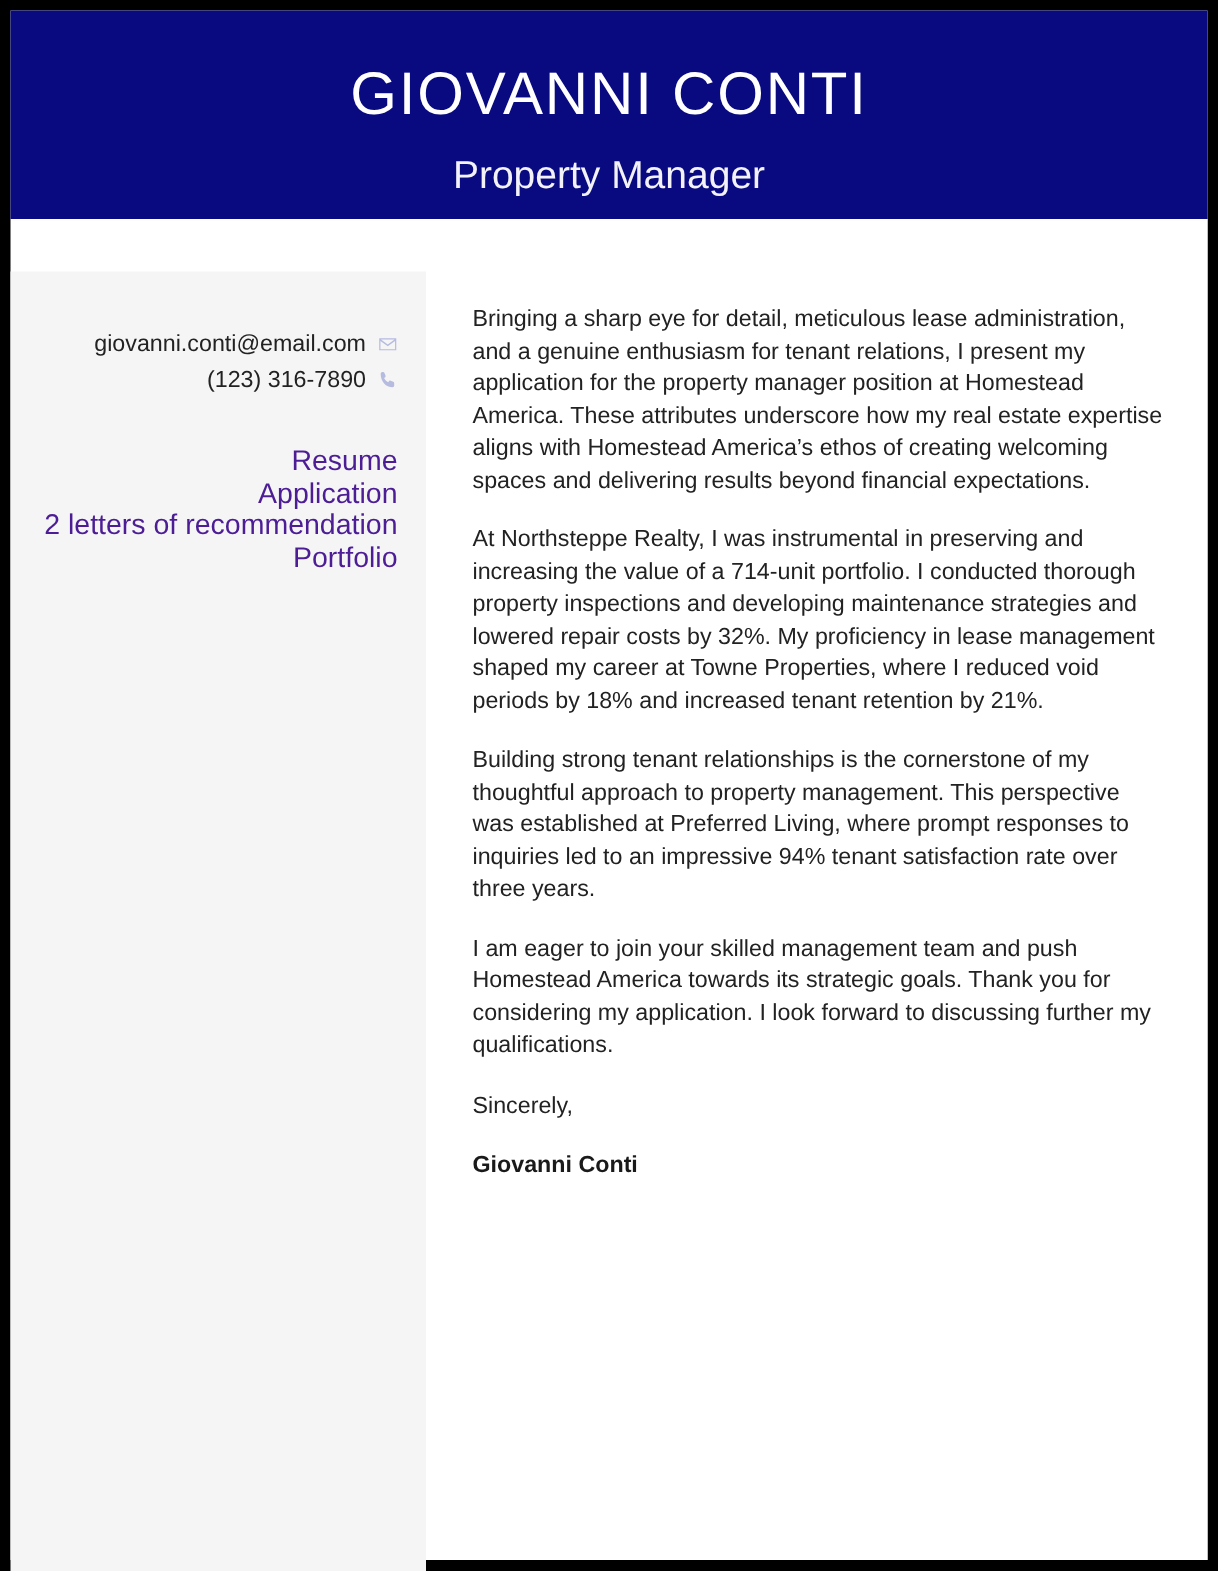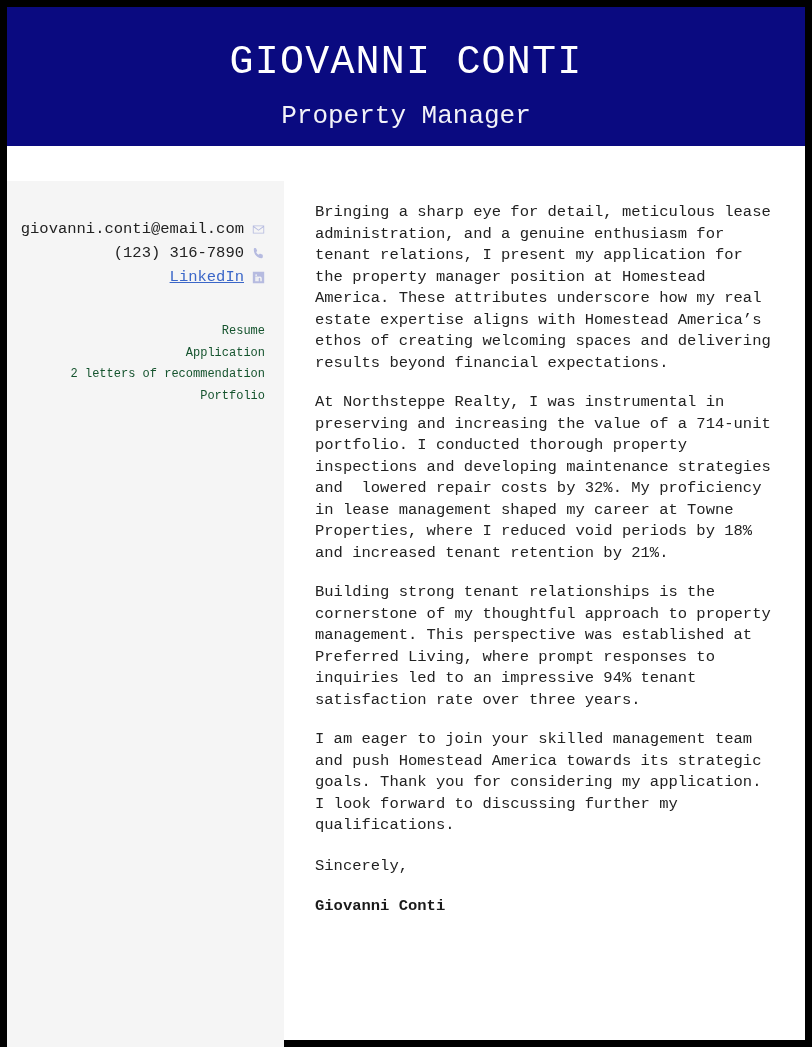--- a/index.html
+++ b/index.html
@@ -16,21 +16,20 @@
   }
 
   
   .page {
     position: absolute;
     left: 7px;
     top: 7px;
     width: 798px;
     height: 1033px;
     background: #ffffff;
-    font-family: Liberation Mono, monospace;
   }
 
   
   .header {
     position: absolute;
     left: 0;
     top: 0;
     width: 798px;
     height: 139px;
     background: #0a0a80;
@@ -130,22 +129,22 @@
   .enclosures-heading {
     margin: 0 0 3px 0;
     font-size: 15.5px;
     font-weight: bold;
     color: #1a1a1a;
     letter-spacing: 0.3px;
     line-height: 22px;
   }
   .enclosure-item {
     margin: 0;
-    font-size: 12px;
-    color: #14532d;
+    font-size: 19px;
+    color: #4c1d95;
     line-height: 21.5px;
   }
 
   
   .letter {
     padding: 38px 28px 0 31px;
   }
   .recipient-block {
     position: relative;
     min-height: 86px;
@@ -229,28 +228,20 @@
         <li class="contact-row">
           <span class="contact-text">(123) 316-7890</span>
           <span class="contact-icon">
             <svg viewBox="0 0 16 16" width="13" height="13" fill="currentColor" aria-hidden="true">
               <path d="M4.2 1.3c.5 0 .9.3 1.1.8l.9 2.2c.2.4.1.9-.3 1.2l-.9.7c.7 1.5 1.9 2.7 3.4 3.4l.7-.9c.3-.4.8-.5 1.2-.3l2.2.9c.5.2.8.6.8 1.1v2c0 .8-.6 1.4-1.4 1.4C6.6 13.8 2.2 9.4 2.2 2.7c0-.8.6-1.4 1.4-1.4h.6z"></path>
             </svg>
           </span>
         </li>
 
 
-        <li class="contact-row">
-          <span class="contact-text link">LinkedIn</span>
-          <span class="contact-icon">
-            <svg viewBox="0 0 16 16" width="13" height="13" fill="currentColor" aria-hidden="true">
-              <path d="M1 1h14v14H1V1zm3.1 11.6h1.9V6.9H4.1v5.7zm1-6.5a1.1 1.1 0 1 0 0-2.2 1.1 1.1 0 0 0 0 2.2zM12 12.6V9.4c0-1.7-.9-2.6-2.1-2.6-1 0-1.4.5-1.7 1v-.9H6.3v5.7h1.9V9.5c0-.2 0-.4.1-.6.1-.4.5-.7 1-.7.6 0 .9.5.9 1.3v3.1H12z"></path>
-            </svg>
-          </span>
-        </li>
 
       </ul>
 
       <div class="enclosures">
         <p class="enclosure-item">Resume</p>
         <p class="enclosure-item">Application</p>
         <p class="enclosure-item">2 letters of recommendation</p>
         <p class="enclosure-item">Portfolio</p>
       </div>
 

